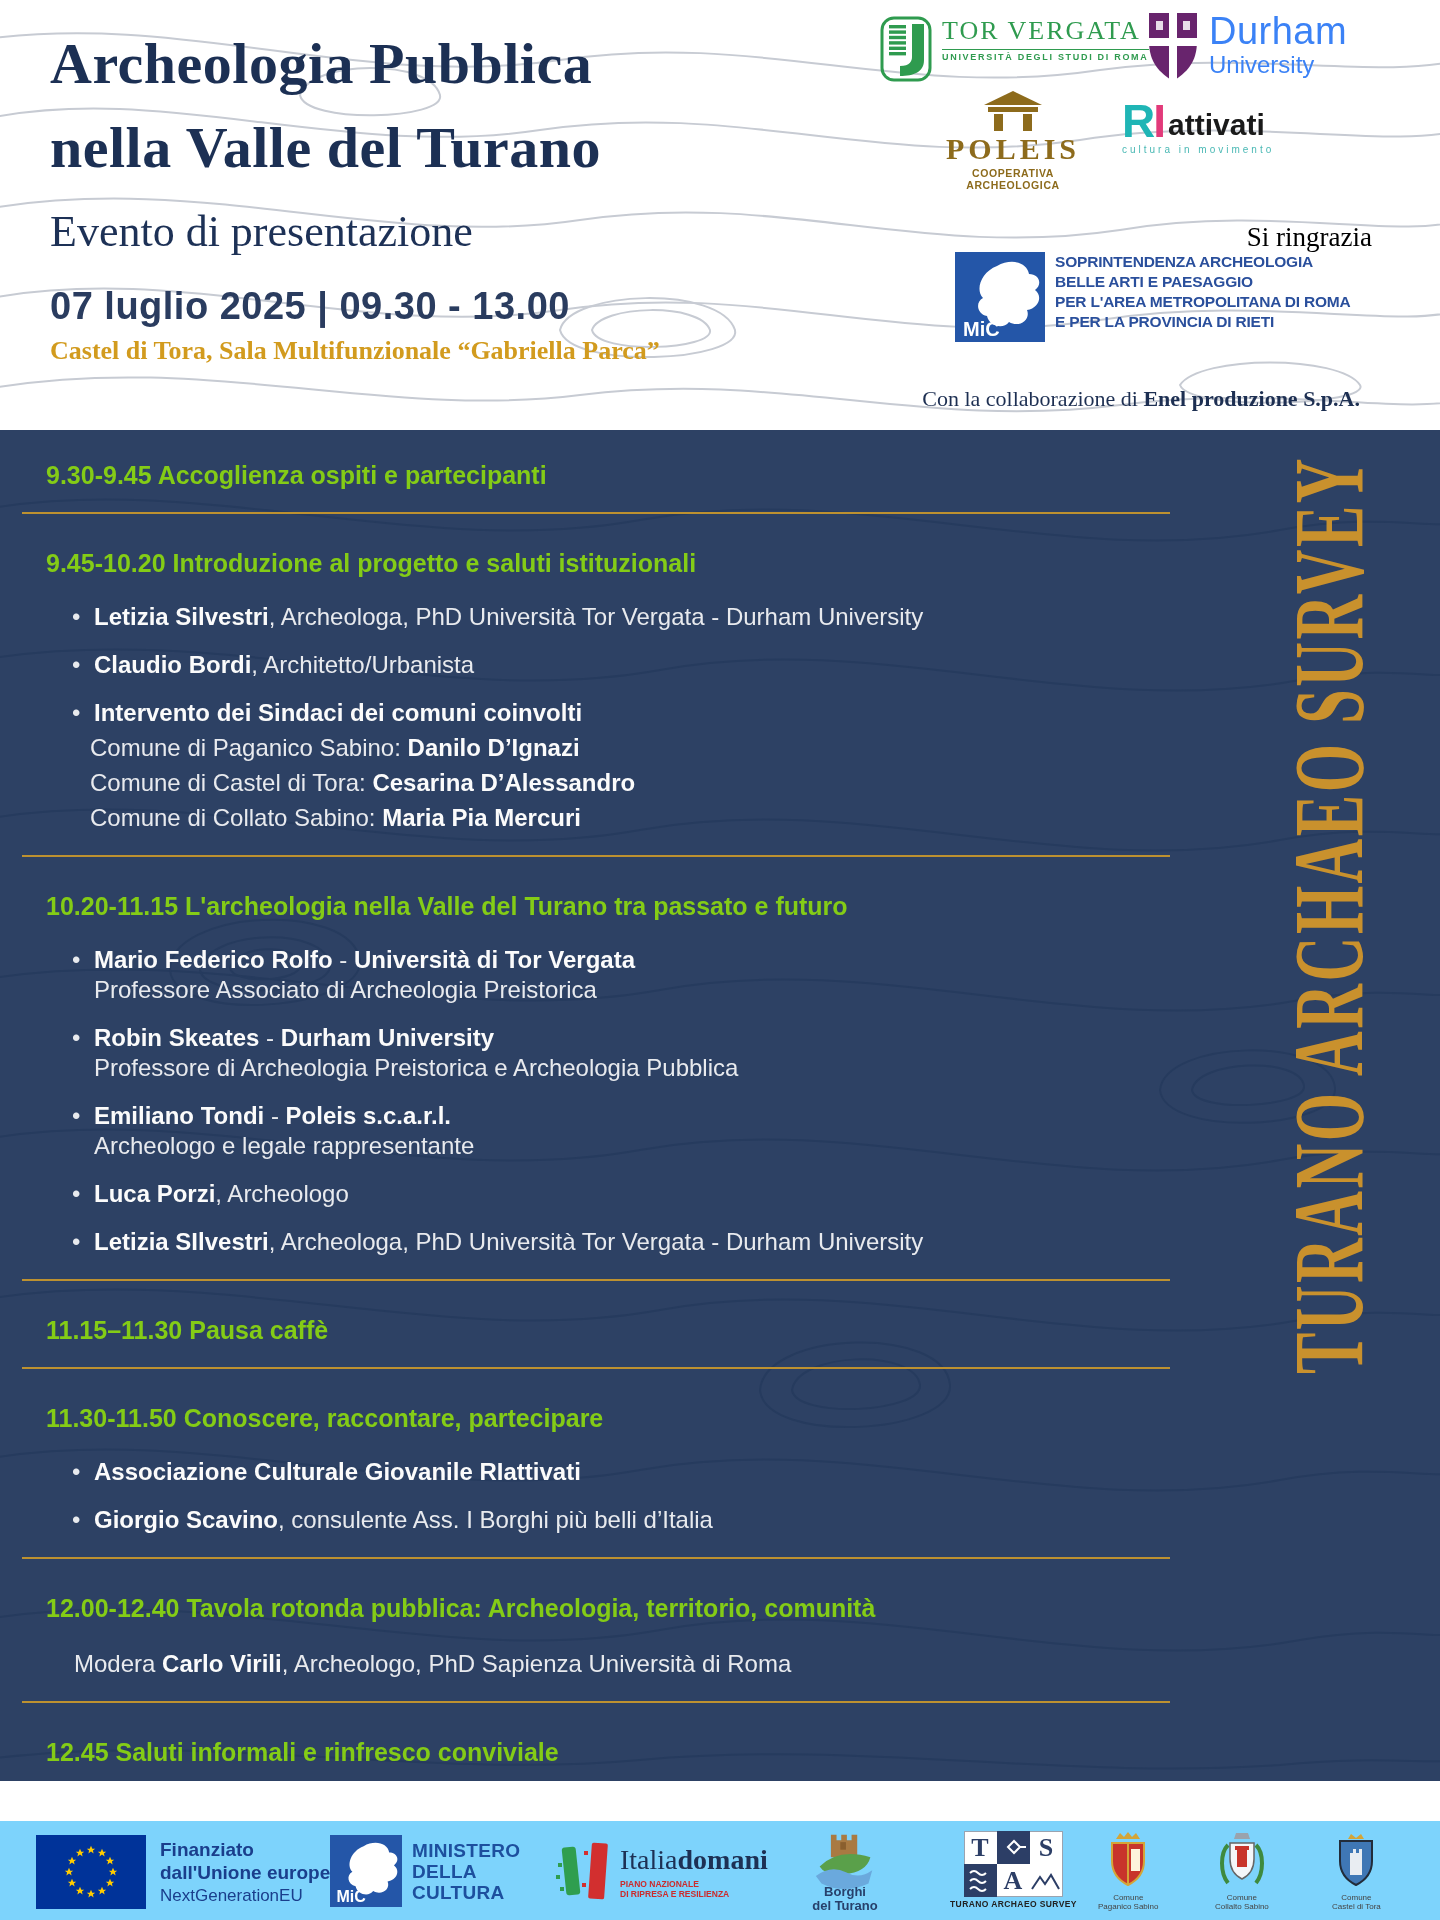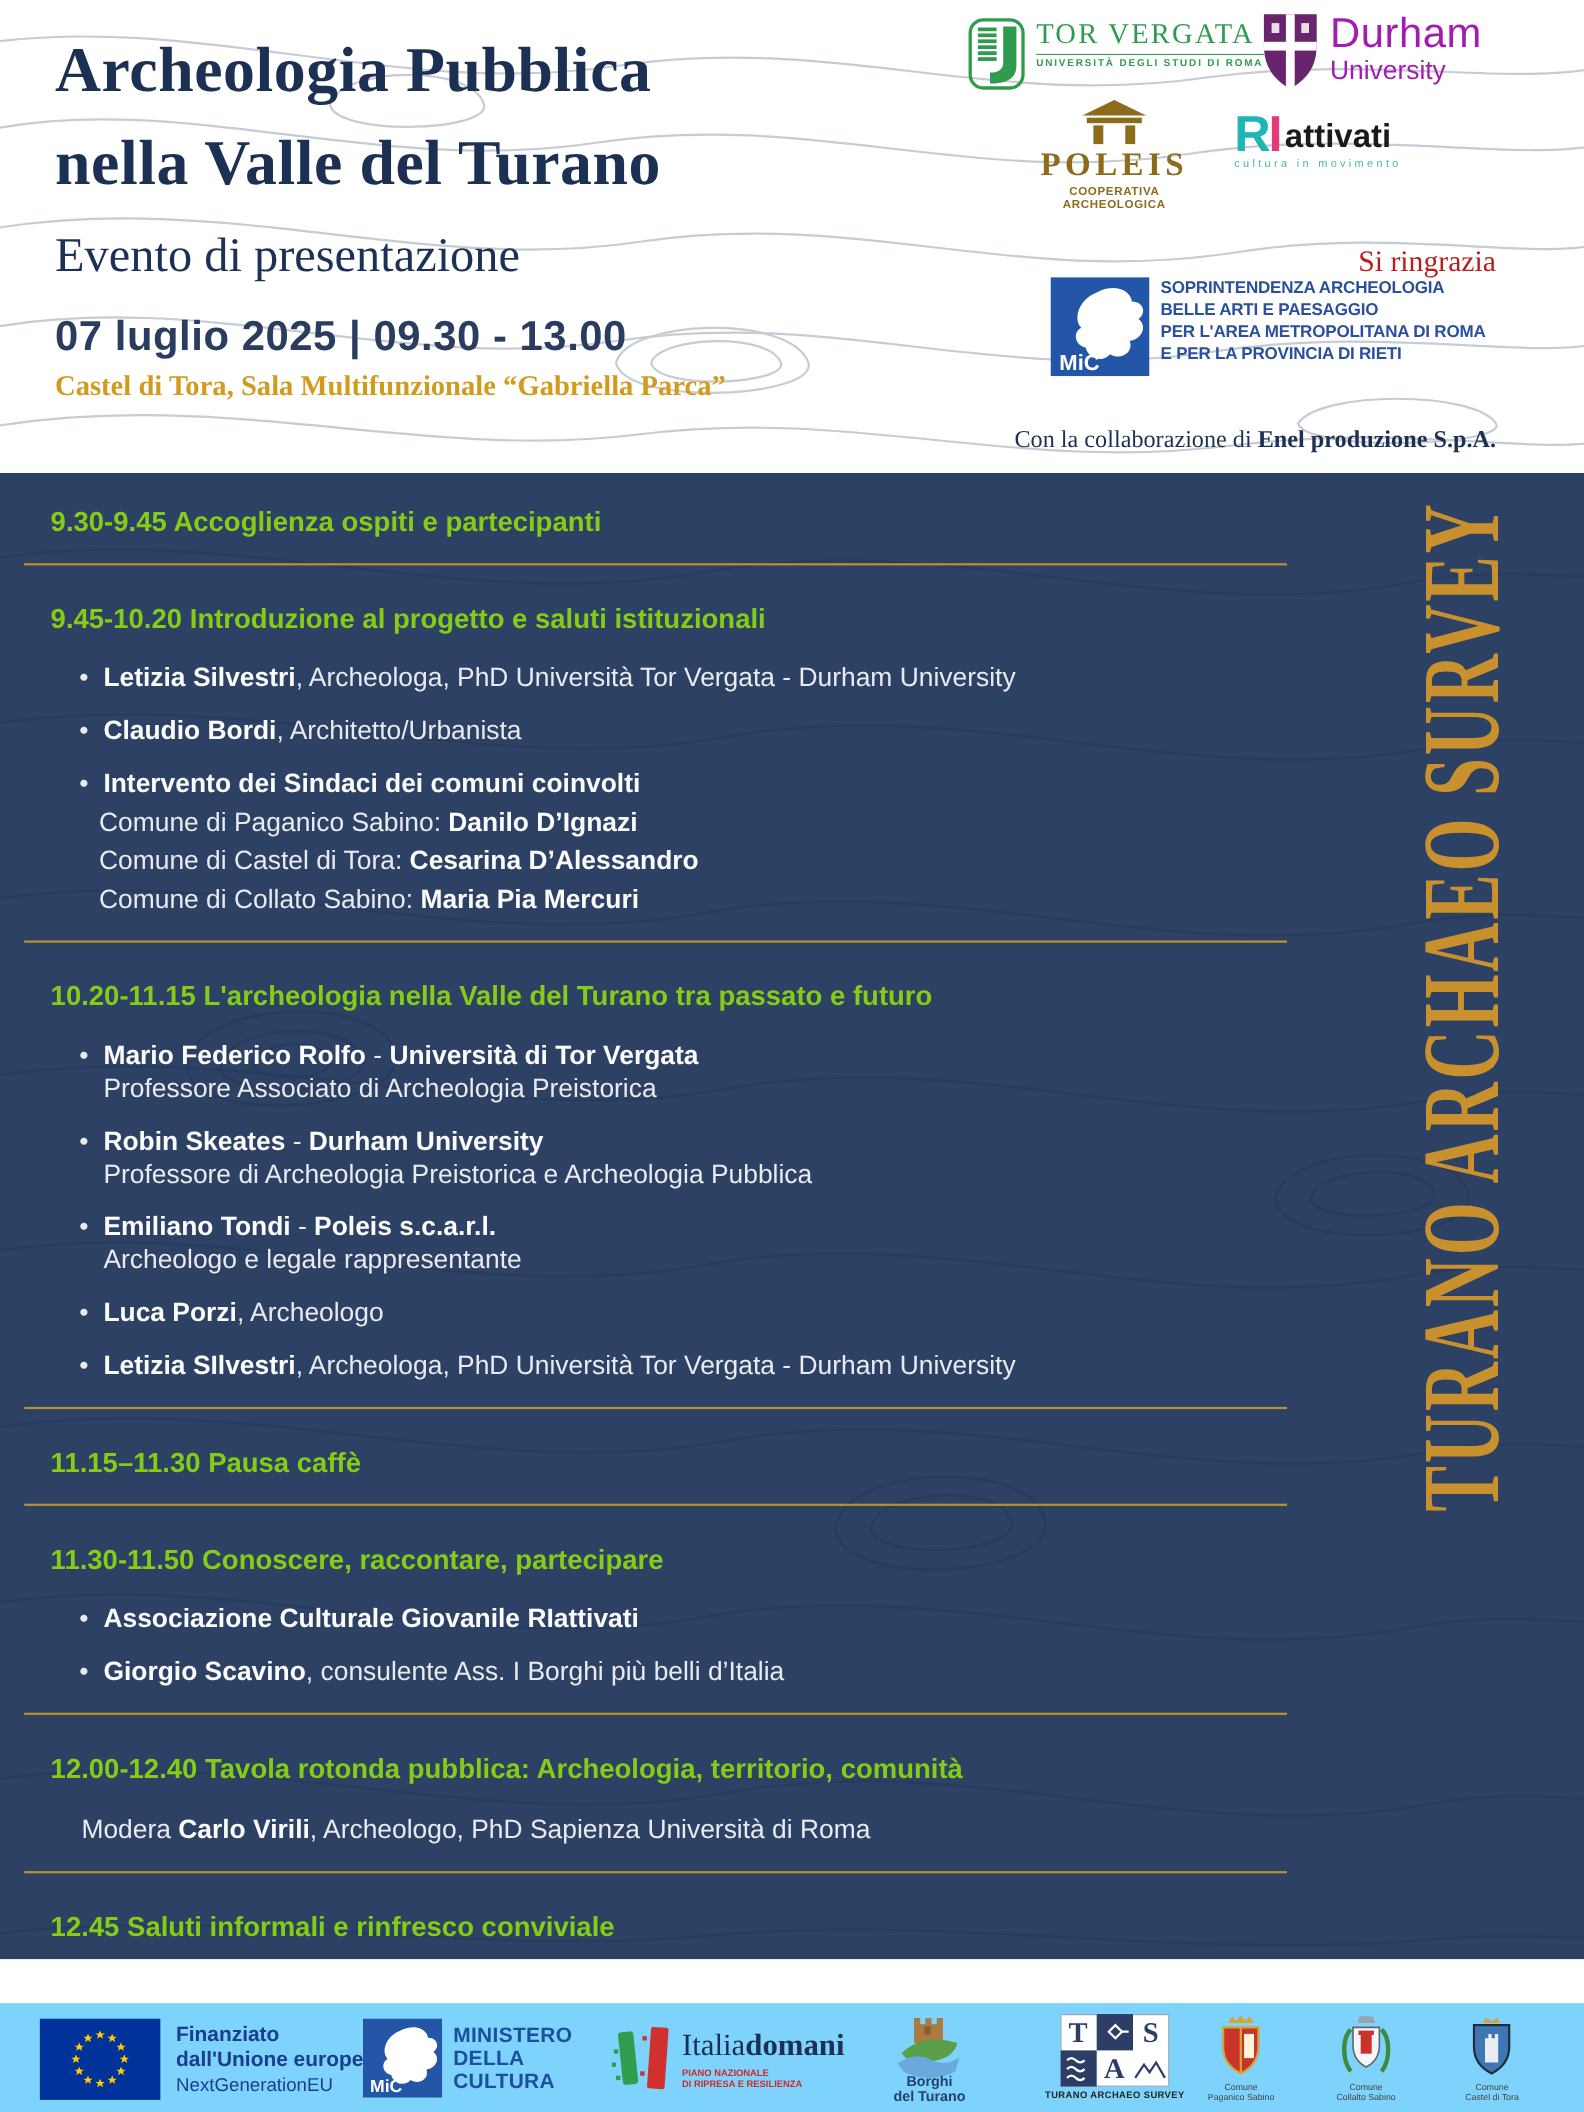--- a/index.html
+++ b/index.html
@@ -16,36 +16,36 @@
   .subtitle { font-family:"Liberation Serif", serif; font-weight:400; font-size:44px; color:#1d3156; margin-top:16px; }
   .datetime { font-size:38px; font-weight:700; color:#2a3c5f; margin-top:28px; letter-spacing:0.5px; }
   .location { font-family:"Liberation Serif", serif; font-weight:700; font-size:26px; color:#d29b1e; margin-top:8px; }
 
   .logo-tv { position:absolute; left:880px; top:16px; display:flex; align-items:flex-start; z-index:3; }
   .logo-tv .tv-text { margin-left:10px; }
   .tv-name { font-family:"Liberation Serif", serif; font-size:26px; color:#2f9b4f; letter-spacing:2px; }
   .tv-sub { border-top:1px solid #2f9b4f; margin-top:3px; padding-top:2px; font-size:9px; font-weight:700; color:#2f9b4f; letter-spacing:1.7px; }
 
   .logo-durham { position:absolute; left:1145px; top:10px; display:flex; align-items:flex-start; z-index:3; }
-  .durham-text { margin-left:8px; color:#a21caf; }
+  .durham-text { margin-left:8px; color:#3b82f6; }
   .durham-l1 { font-size:38px; font-weight:500; line-height:42px; letter-spacing:0.5px; }
   .durham-l2 { font-size:24px; font-weight:400; line-height:26px; }
 
   .logo-poleis { position:absolute; left:928px; top:90px; width:170px; text-align:center; z-index:3; }
   .poleis-name { font-family:"Liberation Serif", serif; font-weight:700; font-size:30px; color:#8d6b1c; letter-spacing:4px; margin-top:-4px; }
   .poleis-sub { font-size:10.5px; font-weight:700; color:#8d6b1c; letter-spacing:0.6px; margin-top:1px; }
 
   .logo-ri { position:absolute; left:1122px; top:100px; z-index:3; }
   .ri-row { display:flex; align-items:flex-end; }
   .ri-r { font-size:46px; font-weight:800; color:#1fb5b5; line-height:42px; }
   .ri-i { font-size:46px; font-weight:800; color:#e23a7a; line-height:42px; margin-left:-2px; }
   .ri-name { font-size:30px; font-weight:700; color:#1a1a1a; line-height:34px; margin-left:2px; }
   .ri-sub { font-size:10px; color:#49b8b4; letter-spacing:3px; margin-top:2px; }
 
-  .thanks { position:absolute; right:80px; top:222px; font-family:"Liberation Serif", serif; font-size:27px; color:#b91c1c; z-index:3; }
+  .thanks { position:absolute; right:68px; top:222px; font-family:"Liberation Serif", serif; font-size:27px; color:#000000; z-index:3; }
   .mic-block { position:absolute; left:955px; top:252px; display:flex; align-items:flex-start; z-index:3; }
   .mic-lines { margin-left:10px; font-size:15.5px; font-weight:600; color:#2a4f9c; line-height:20px; letter-spacing:-0.2px; }
   .collab { position:absolute; right:80px; top:386px; font-family:"Liberation Serif", serif; font-size:22px; color:#1d2f52; z-index:3; }
   .collab b { font-weight:700; }
 
   
   .bodyblue { position:absolute; left:0; top:430px; width:1440px; height:1351px; background:#2d4164; }
   .schedule { position:absolute; left:46px; top:30px; width:1124px; z-index:2; }
   .sec-header { font-size:25px; line-height:30px; font-weight:700; color:#84cc16; margin-top:34px; }
   .sec-header.first { margin-top:0; }

